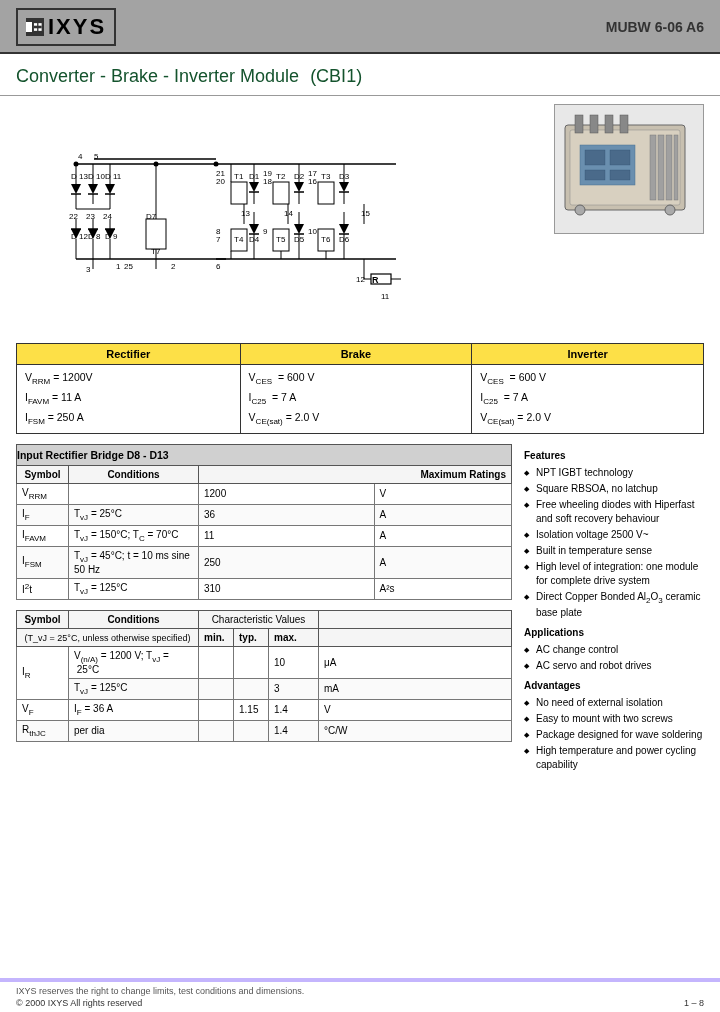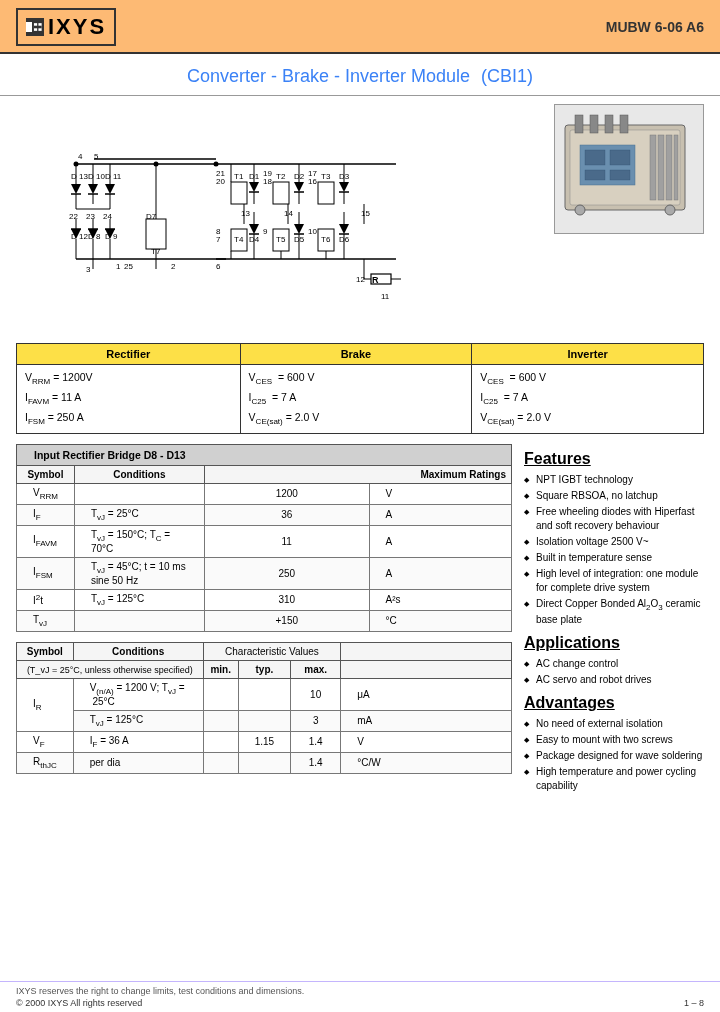--- a/index.html
+++ b/index.html
@@ -13,21 +13,21 @@
       position: relative;
     }
 
     
     .header {
       display: flex;
       justify-content: space-between;
       align-items: center;
       padding: 8px 16px 6px 16px;
       border-bottom: 2px solid #333;
-      background: #fdba74;
+      background: #a3a3a3;
     }
     .logo-box {
       display: flex;
       align-items: center;
       border: 2px solid #333;
       padding: 4px 8px;
     }
     .logo-icon {
       width: 18px;
       height: 18px;
@@ -57,22 +57,21 @@
     }
 
     
     .title-section {
       padding: 12px 16px 8px 16px;
       border-bottom: 1px solid #999;
     }
     .title-section h1 {
       font-size: 18px;
       font-weight: bold;
-      color: #3b82f6;
-      text-align: center;
+      color: #14532d;
     }
     .title-section h1 span {
       font-weight: normal;
     }
 
     
     .main-content {
       padding: 8px 16px;
     }
 
@@ -134,49 +133,48 @@
     .data-table {
       width: 100%;
       border-collapse: collapse;
       margin-bottom: 10px;
       font-size: 10px;
     }
     .data-table-header {
       background: #d0d0d0;
       font-weight: bold;
       font-size: 10.5px;
-      padding: 4px 17px;
+      padding: 4px 0;
       border: 1px solid #555;
     }
     .data-table thead th {
       border: 1px solid #555;
       padding: 3px 5px;
       font-weight: bold;
       background: #f5f5f5;
       font-size: 10px;
     }
     .data-table tbody td {
       border: 1px solid #777;
-      padding: 3px 16px;
+      padding: 3px 5px;
       vertical-align: middle;
       font-size: 10px;
     }
     .data-table tbody tr:nth-child(even) {
       background: #fafafa;
     }
     .subscript { font-size: 8px; vertical-align: sub; }
     .superscript { font-size: 8px; vertical-align: super; }
 
     
     .features-section h3 {
-      font-size: 16px;
+      font-size: 10px;
       font-weight: bold;
       margin-bottom: 4px;
       margin-top: 6px;
-      text-decoration: underline;
     }
     .features-section ul {
       list-style: none;
       padding: 0;
     }
     .features-section ul li {
       font-size: 10px;
       padding: 1px 0;
       padding-left: 12px;
       position: relative;
@@ -189,21 +187,21 @@
       font-size: 7px;
       top: 3px;
     }
 
     
     .footer {
       position: absolute;
       bottom: 0;
       left: 0;
       right: 0;
-      border-top: 1px solid #c4b5fd;
+      border-top: 4px solid #c4b5fd;
       padding: 4px 16px;
     }
     .footer-legal {
       font-size: 9px;
       color: #555;
       margin-bottom: 2px;
     }
     .footer-copyright {
       font-size: 9px;
       color: #333;
@@ -211,21 +209,21 @@
       justify-content: space-between;
     }
 
     
     .col-symbol { width: 52px; }
     .col-conditions { width: 130px; }
     .col-max { width: 50px; text-align: right; }
     .col-min { width: 35px; text-align: right; }
     .col-typ { width: 35px; text-align: right; }
 
-    .right-align { text-align: center; }
+    .right-align { text-align: left; }
   </style>
 </head>
 <body>
 
 <div class="header">
   <div class="logo-box">
     <div class="logo-icon">
       <svg width="18" height="18" viewBox="0 0 18 18">
         <rect width="18" height="18" fill="#333"></rect>
         <rect x="3" y="3" width="5" height="12" fill="white"></rect>
@@ -500,26 +498,20 @@
             <td>T<span class="subscript">vJ</span> = 45°C; t = 10 ms sine 50 Hz</td>
             <td class="right-align">250</td>
             <td>A</td>
           </tr>
           <tr>
             <td>I<span class="superscript">2</span>t</td>
             <td>T<span class="subscript">vJ</span> = 125°C</td>
             <td class="right-align">310</td>
             <td>A²s</td>
           </tr>
-          <tr>
-            <td>T<span class="subscript">vJ</span></td>
-            <td></td>
-            <td class="right-align">+150</td>
-            <td>°C</td>
-          </tr>
         </tbody>
       </table>
 
       <table class="data-table">
         <thead>
           <tr>
             <th class="col-symbol">Symbol</th>
             <th class="col-conditions">Conditions</th>
             <th colspan="3" style="text-align:center; font-weight:normal;">Characteristic Values</th>
             <th></th>

